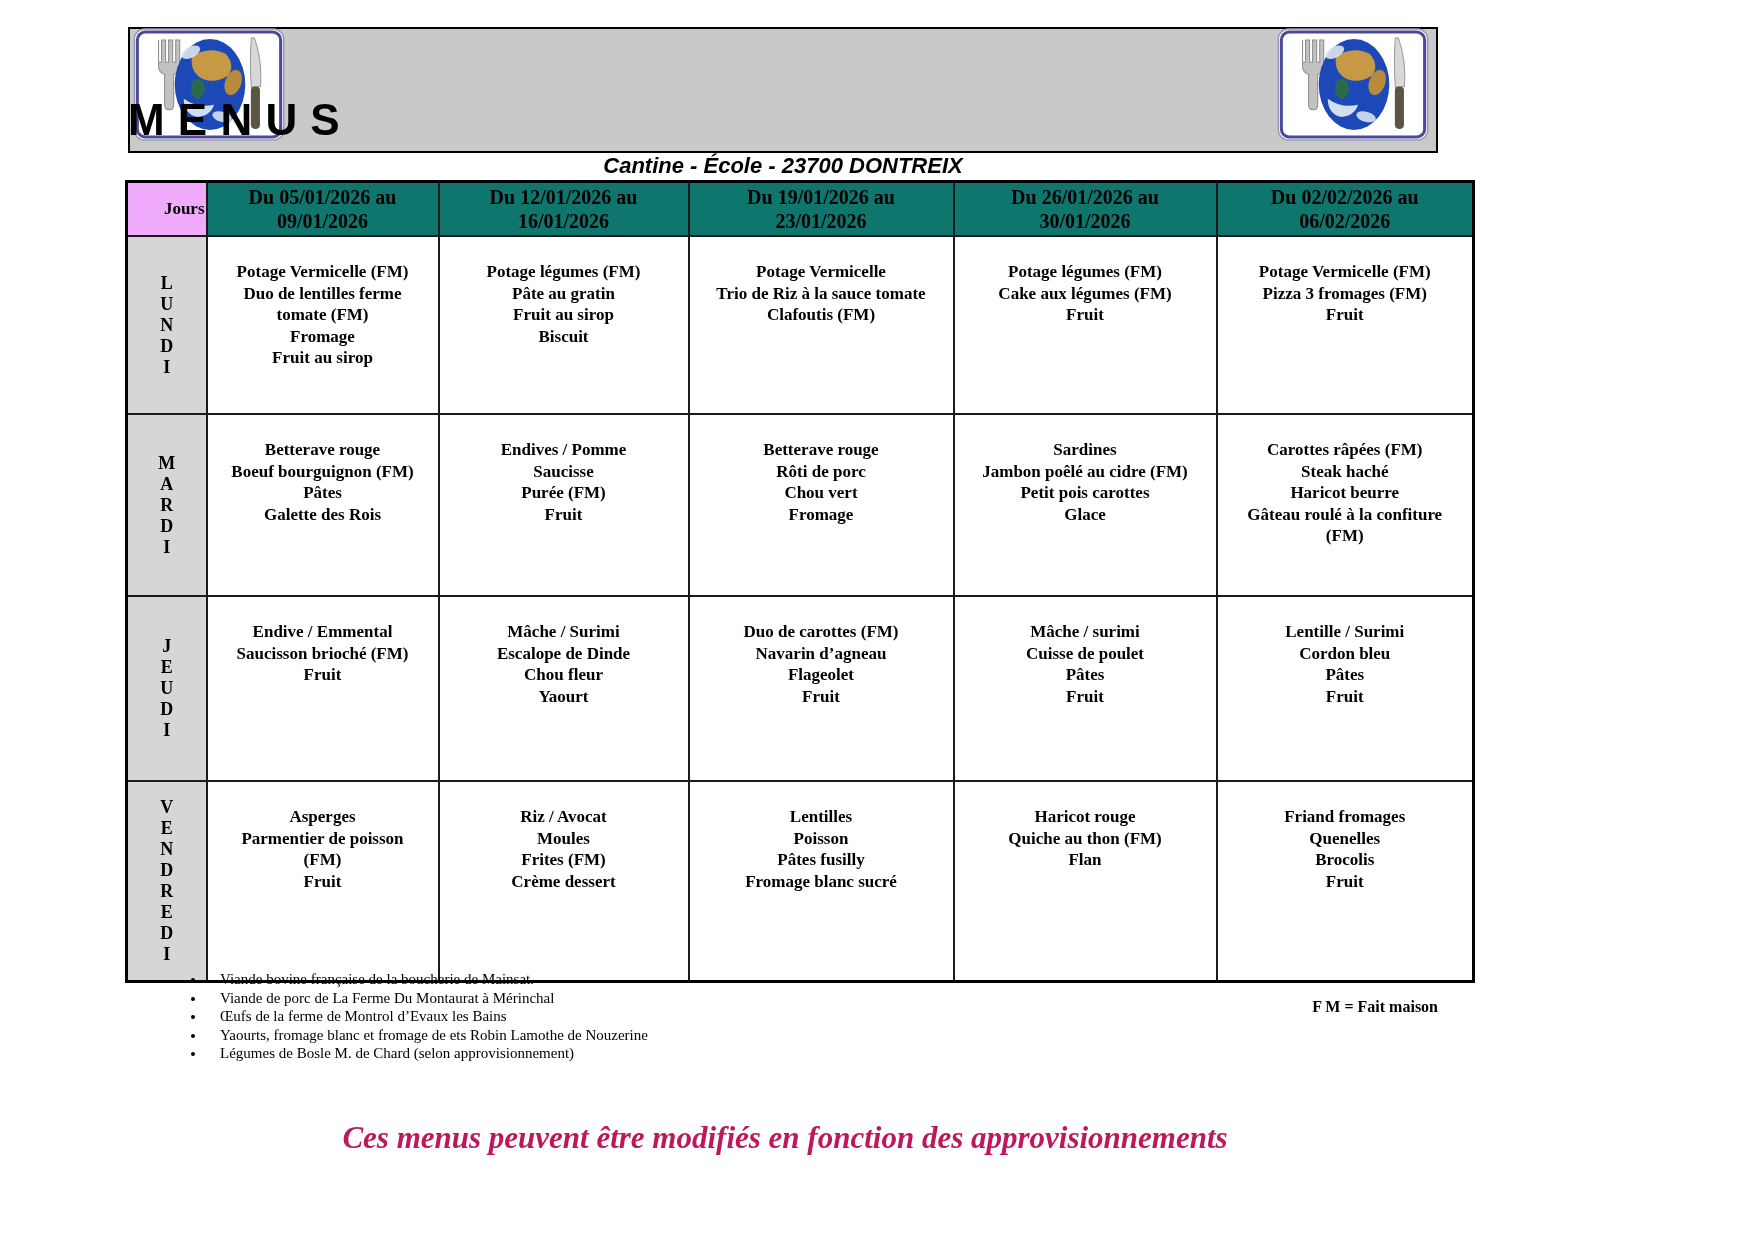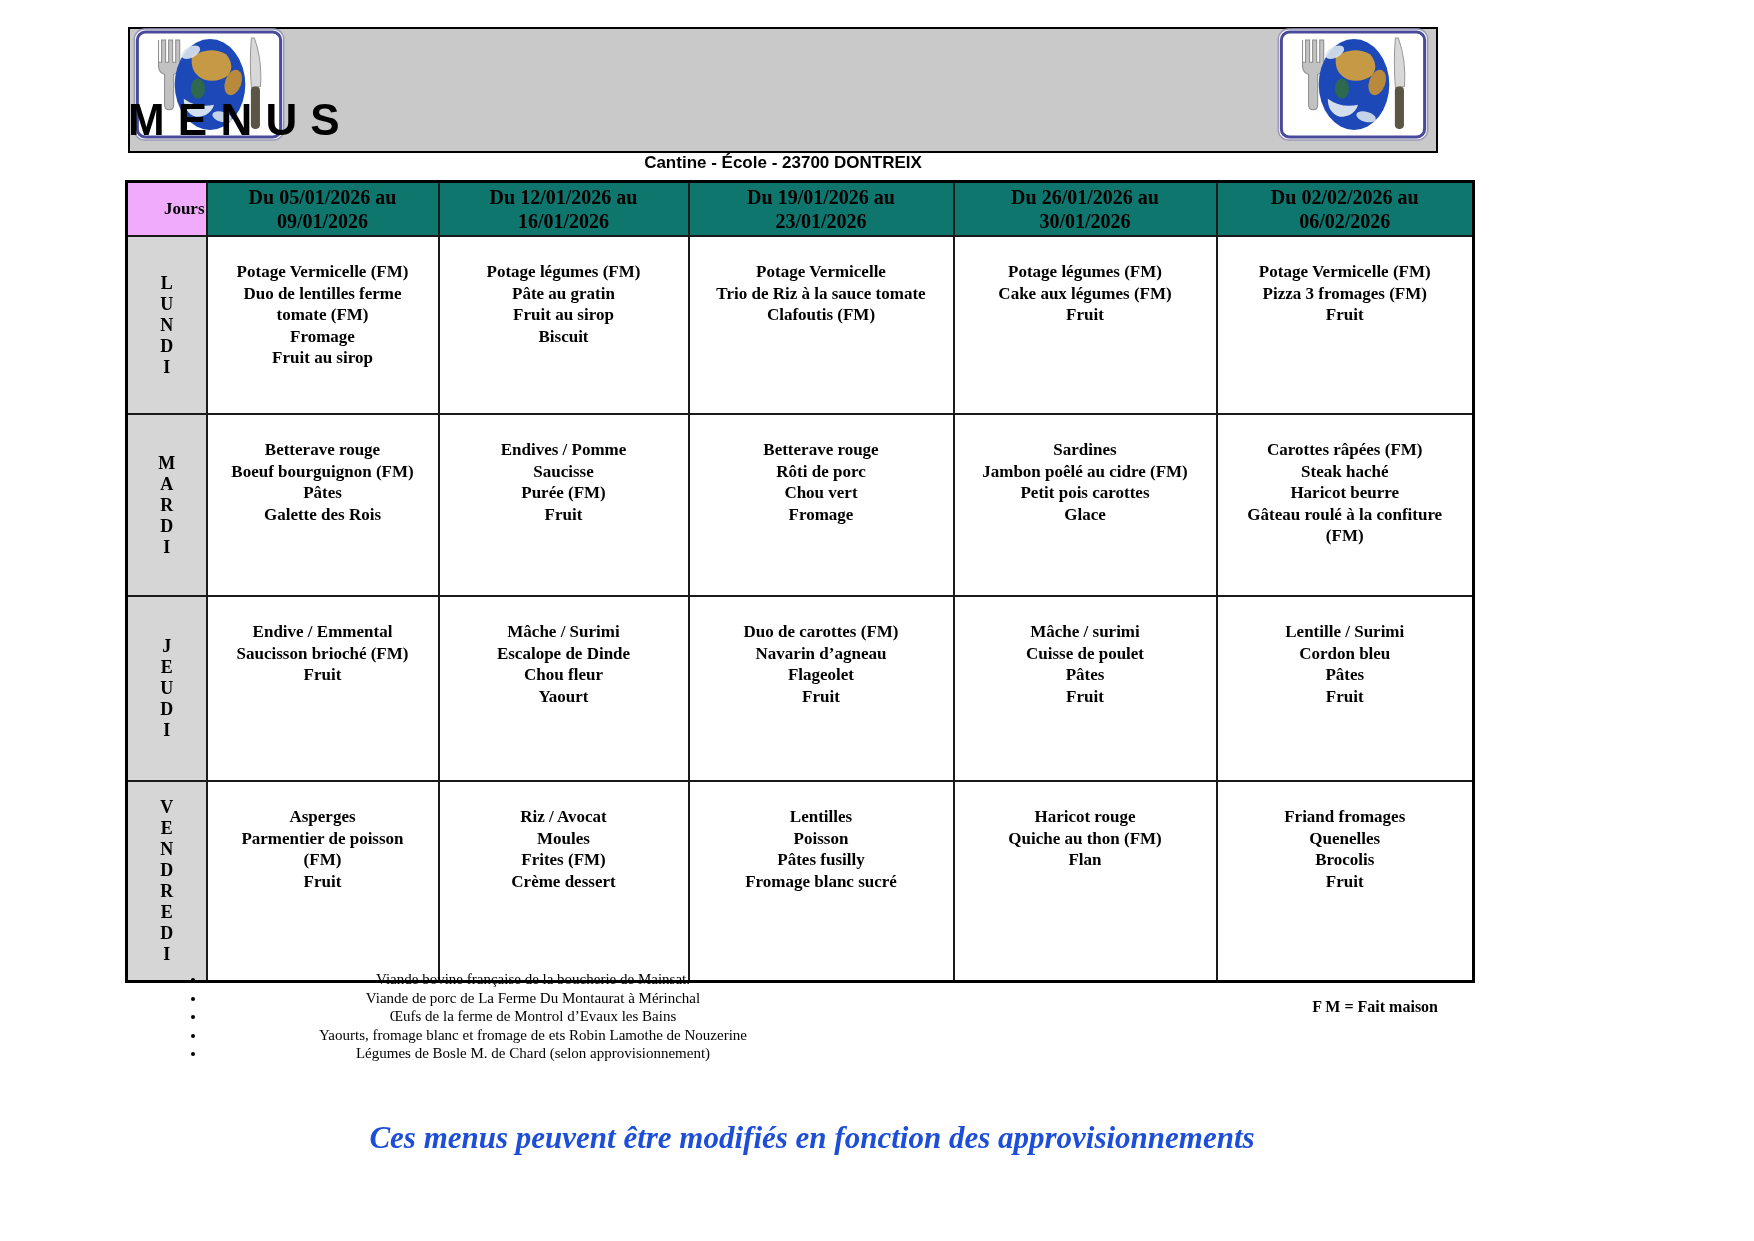--- a/index.html
+++ b/index.html
@@ -46,21 +46,22 @@
     color: #000000;
   }
   .subtitle {
     position: absolute;
     left: 128px;
     top: 153px;
     width: 1310px;
     text-align: center;
     font-family: "Liberation Sans", sans-serif;
     font-weight: bold;
-    font-size: 17px;
+    font-style: italic;
+    font-size: 22px;
     color: #000000;
   }
   
   table.menu-table {
     position: absolute;
     left: 125px;
     top: 180px;
     border-collapse: collapse;
     table-layout: fixed;
     width: 1347px;
@@ -125,21 +126,20 @@
   ul.footnotes {
     position: absolute;
     left: 168px;
     top: 972px;
     width: 640px;
     margin: 0;
     padding: 0 0 0 38px;
     list-style: disc;
     font-size: 15px;
     color: #000000;
-    text-align: center;
   }
   ul.footnotes li {
     margin: 0 0 3.5px 0;
     padding-left: 14px;
     line-height: 15px;
   }
   .fm-note {
     position: absolute;
     left: 1118px;
     top: 998px;
@@ -152,22 +152,21 @@
   
   .bottom-note {
     position: absolute;
     left: 0;
     top: 1120px;
     width: 1570px;
     text-align: center;
     font-weight: bold;
     font-style: italic;
     font-size: 31px;
-    color: #1d4ed8;
-    padding-left: 27px;
+    color: #be185d;
   }
 </style>
 </head>
 <body>
 
 <div class="page">
 
   <div class="band"></div>
 
   <div class="logo-box logo-left">

